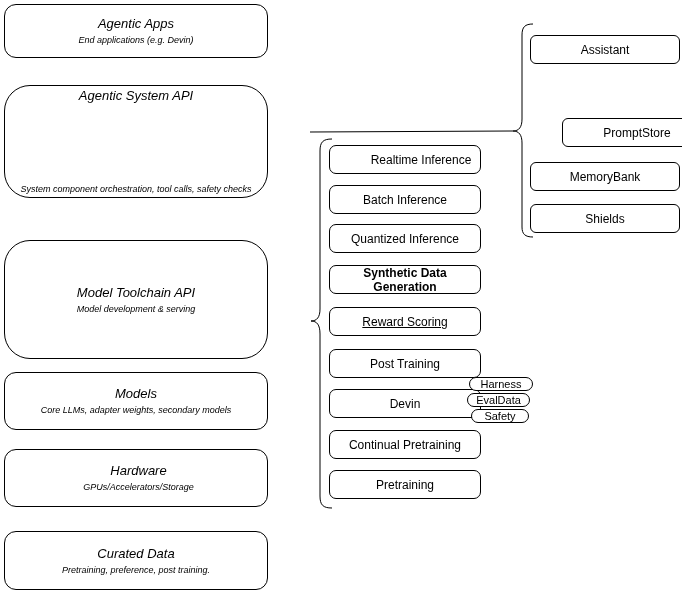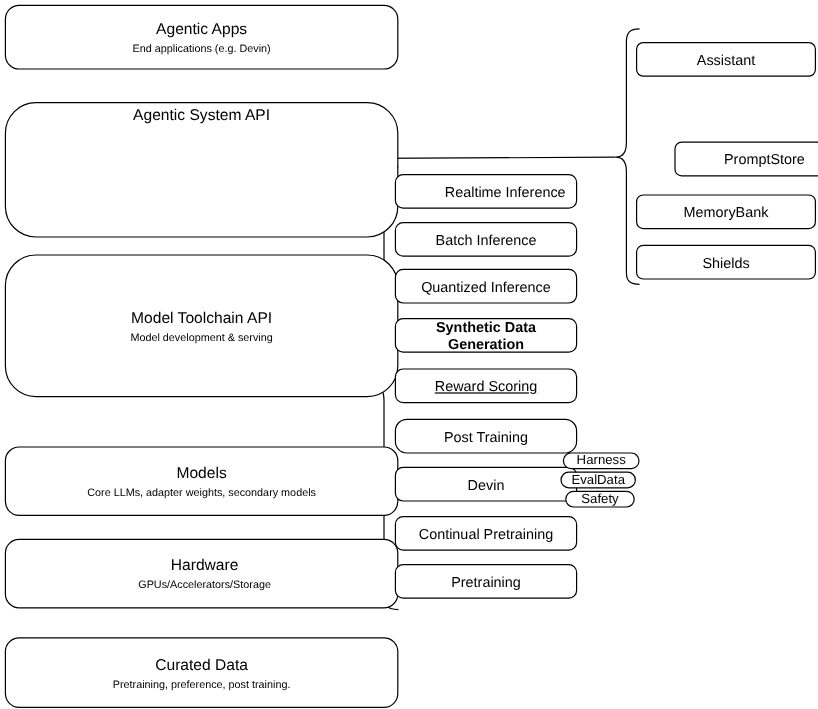--- a/index.html
+++ b/index.html
@@ -29,24 +29,25 @@
     border: 1px solid #000000;
     display: flex;
     flex-direction: column;
     align-items: center;
     justify-content: center;
     text-align: center;
   }
   
   .lbox {
     left: 4px;
-    width: 328px;
+    width: 264px;
     border-radius: 12px;
     gap: 4px;
     padding: 2px 10px;
+    font-style: italic;
   }
   .lbox.big { border-radius: 26px; }
   .lbox .title { font-size: 13px; line-height: 15px; }
   .lbox .subtitle { font-size: 9px; line-height: 11px; }
   
   .mbox {
     left: 329px;
     width: 152px;
     height: 29px;
     border-radius: 7px;
@@ -89,23 +90,24 @@
     <path d="M332,139 C323,139 320,142 320,151 L320,309 C320,317 317,321 311,321 C317,321 320,325 320,334 L320,496 C320,505 323,508 332,508" stroke="#000000" stroke-width="1" fill="none"></path>
   </svg>
 
   <div class="node lbox" style="top:4px; height:54px;">
     <div class="title">Agentic Apps</div>
     <div class="subtitle">End applications (e.g. Devin)</div>
   </div>
 
   <div class="node lbox big" style="top:85px; height:113px;justify-content:space-between;">
     <div class="title">Agentic System API</div>
+    <div class="subtitle">System component orchestration, tool calls, safety checks</div>
   </div>
 
-  <div class="node lbox big" style="top:212px; height:119px;align-items:center;">
+  <div class="node lbox big" style="top:240px; height:119px;align-items:center;">
     <div class="title">Model Toolchain API</div>
     <div class="subtitle">Model development &amp; serving</div>
   </div>
 
   <div class="node lbox" style="top:372px; height:58px;">
     <div class="title">Models</div>
     <div class="subtitle">Core LLMs, adapter weights, secondary models</div>
   </div>
 
   <div class="node lbox" style="top:449px; height:58px;padding-left:15px;">
@@ -116,21 +118,21 @@
   <div class="node lbox" style="top:531px; height:59px;">
     <div class="title">Curated Data</div>
     <div class="subtitle">Pretraining, preference, post training.</div>
   </div>
 
   <div class="node mbox" style="top:145px;padding-left:32px;">Realtime Inference</div>
   <div class="node mbox" style="top:185px;">Batch Inference</div>
   <div class="node mbox" style="top:224px;">Quantized Inference</div>
   <div class="node mbox" style="top:265px;font-weight:bold;">Synthetic Data Generation</div>
   <div class="node mbox" style="top:307px;text-decoration:underline;">Reward Scoring</div>
-  <div class="node mbox" style="top:349px;border-radius:10px;">Post Training</div>
+  <div class="node mbox" style="top:349px;">Post Training</div>
   <div class="node mbox" style="top:389px;">Devin</div>
   <div class="node mbox" style="top:430px;">Continual Pretraining</div>
   <div class="node mbox" style="top:470px;">Pretraining</div>
 
   <div class="pill" style="left:469px; top:377px; width:64px;">Harness</div>
   <div class="pill" style="left:467px; top:393px; width:63px;">EvalData</div>
   <div class="pill" style="left:471px; top:409px; width:58px;">Safety</div>
 
   <div class="node rbox" style="top:35px;">Assistant</div>
   <div class="node rbox" style="top:118px;margin-left:32px;">PromptStore</div>

